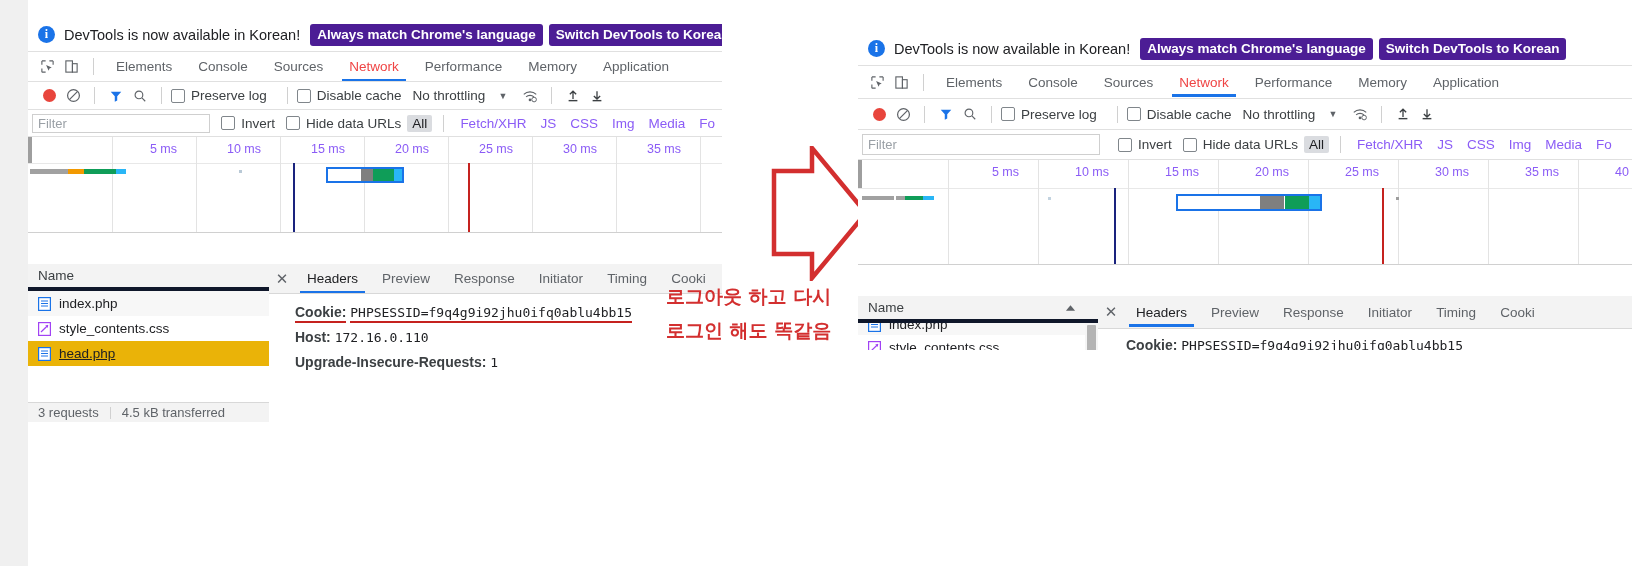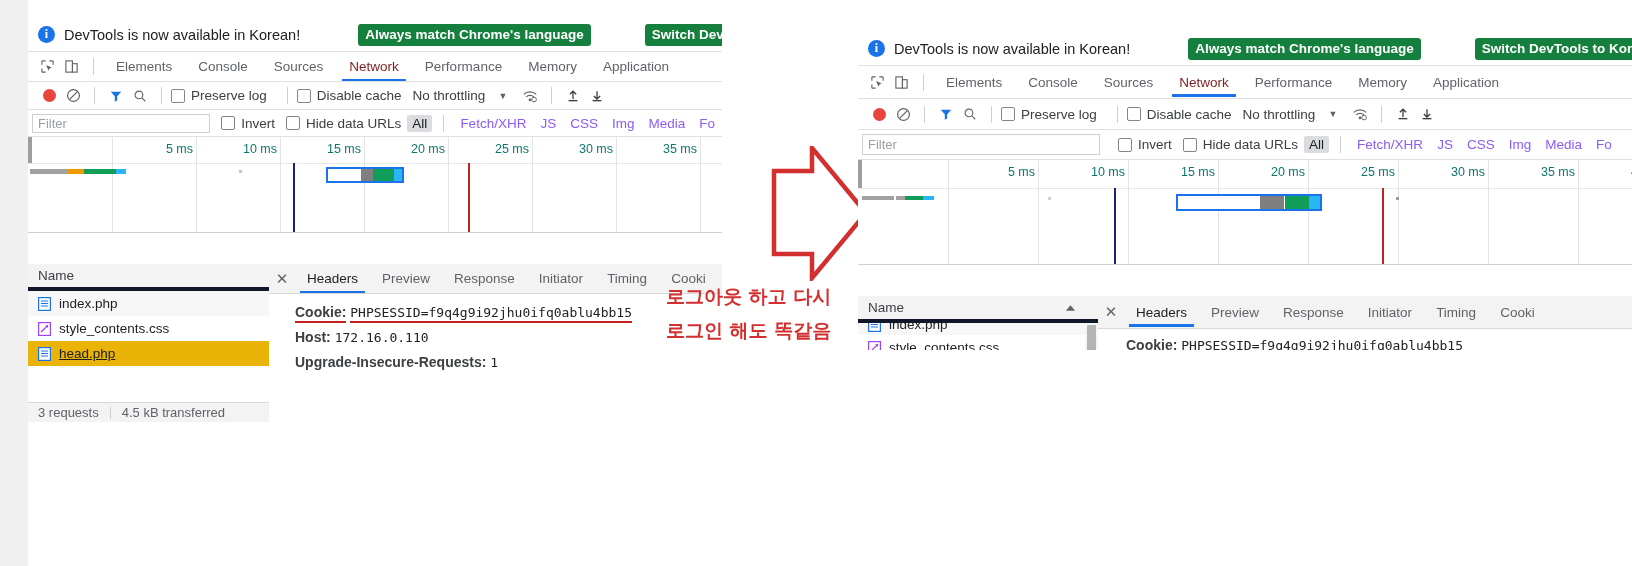--- a/index.html
+++ b/index.html
@@ -15,33 +15,33 @@
   
   .dt{position:absolute;background:#ffffff;overflow:hidden;}
 
   
   .notice{display:flex;align-items:center;height:34px;background:#ffffff;
           border-bottom:1px solid #e0e0e0;padding-left:10px;box-sizing:border-box;}
   .info-icon{width:17px;height:17px;border-radius:50%;background:#1a73e8;color:#fff;
              font-size:12px;font-weight:bold;display:flex;align-items:center;
              justify-content:center;font-family:"Liberation Serif",serif;flex:none;}
   .notice-txt{font-size:14.5px;color:#202124;margin-left:9px;margin-right:10px;white-space:nowrap;}
-  .btn-blue{background:#15803d;color:#fff;font-size:13.5px;font-weight:bold;
+  .btn-blue{background:#4c1d95;color:#fff;font-size:13.5px;font-weight:bold;
             border-radius:3px;padding:4px 7px;white-space:nowrap;margin-right:6px;
-            line-height:14px;margin-left:48px;}
+            line-height:14px;}
 
   
   .tabs{display:flex;align-items:center;height:30px;border-bottom:1px solid #e0e0e0;
         background:#fff;padding-left:8px;box-sizing:border-box;}
   .tool-ico{width:22px;height:22px;display:flex;align-items:center;justify-content:center;
             margin-right:2px;flex:none;}
   .vsep{width:1px;height:17px;background:#d0d0d0;margin:0 9px;flex:none;}
   .tab{font-size:13.5px;color:#5f6368;padding:0 13px;line-height:29px;white-space:nowrap;
        position:relative;}
-  .tab.active{color:#7f1d1d;}
+  .tab.active{color:#ef4444;}
   .tab.active:after{content:"";position:absolute;left:6px;right:6px;bottom:0;height:2.5px;
                     background:#1a73e8;}
 
   
   .ctrls{display:flex;align-items:center;height:28px;border-bottom:1px solid #e0e0e0;
          background:#fff;padding-left:9px;box-sizing:border-box;}
   .rec-dot{width:13px;height:13px;border-radius:50%;background:#e8453c;flex:none;}
   .ico-btn{width:24px;height:24px;display:flex;align-items:center;justify-content:center;flex:none;}
   .cbx{width:12px;height:12px;border:1.4px solid #80868b;border-radius:2px;
        display:inline-block;flex:none;background:#fff;}
@@ -55,21 +55,21 @@
   .filt-in{height:19px;border:1px solid #cfcfcf;background:#fff;margin-left:4px;
            font-size:13px;color:#9aa0a6;padding:0 5px;display:flex;align-items:center;
            box-sizing:border-box;}
   .ftype{font-size:13.5px;color:#8b5cf6;padding:1px 5px;margin:0 2px;white-space:nowrap;border-radius:2px;}
   .ftype.sel{background:#dadce0;color:#202124;}
 
   
   .ovw{position:relative;background:#fff;border-bottom:1px solid #d0d0d0;overflow:hidden;}
   .ovw-rule{position:absolute;left:0;right:0;top:0;height:26px;border-bottom:1px solid #e8e8e8;}
   .tk{position:absolute;top:0;height:100%;border-left:1px solid #e3e3e3;}
-  .tk span{position:absolute;right:4px;top:5px;font-size:12.5px;color:#0f766e;white-space:nowrap;}
+  .tk span{position:absolute;right:20px;top:5px;font-size:12.5px;color:#8b5cf6;white-space:nowrap;}
   .lead{position:absolute;left:0;top:0;width:4px;height:26px;background:#9e9e9e;}
   .evt{position:absolute;top:26px;bottom:0;width:1.6px;}
   .bar{position:absolute;height:5px;}
   .sel-box{position:absolute;border:2.5px solid #1a73e8;box-sizing:border-box;background:#fff;}
   .sel-seg{position:absolute;top:0;height:100%;}
 
   
   .namecol{position:absolute;background:#fff;border-right:1px solid #d0d0d0;overflow:hidden;}
   .namehdr{height:27px;background:#f3f3f3;border-bottom:4px solid #0f172a;
            display:flex;align-items:center;padding-left:10px;font-size:13.5px;color:#3c4043;

